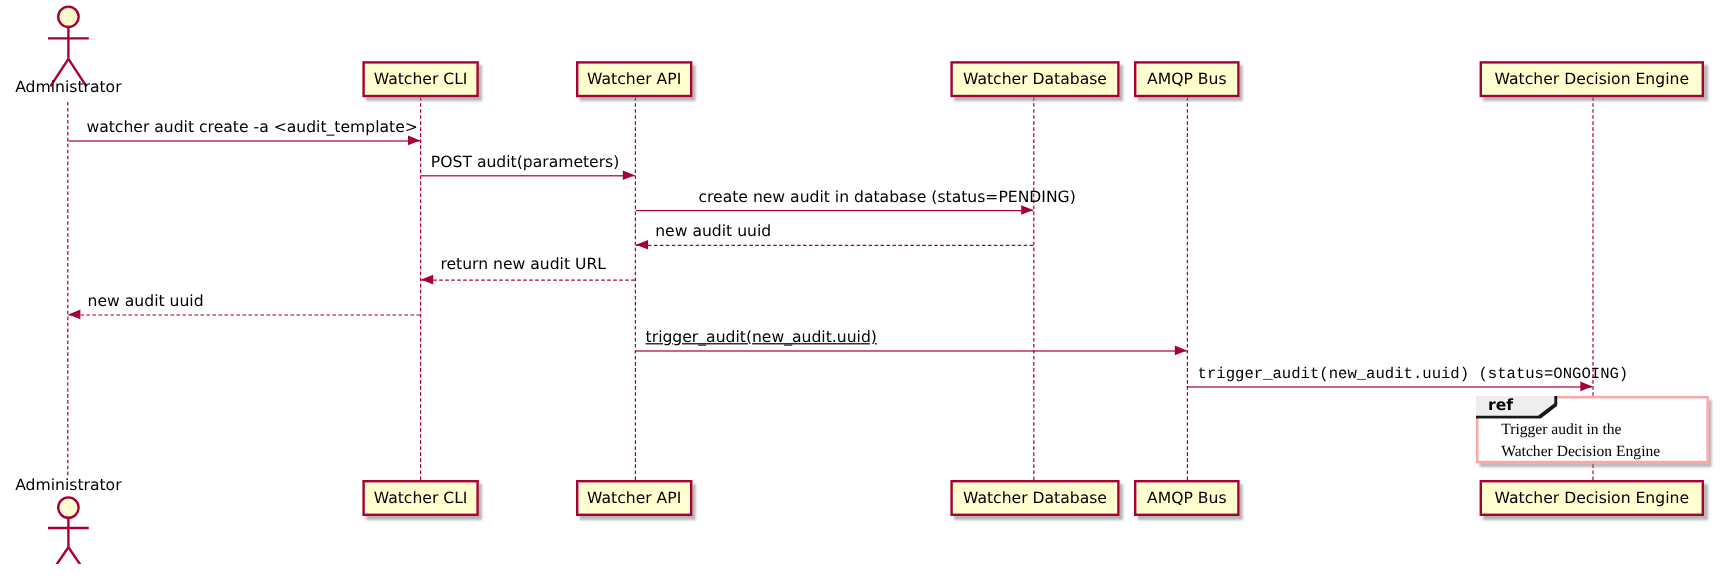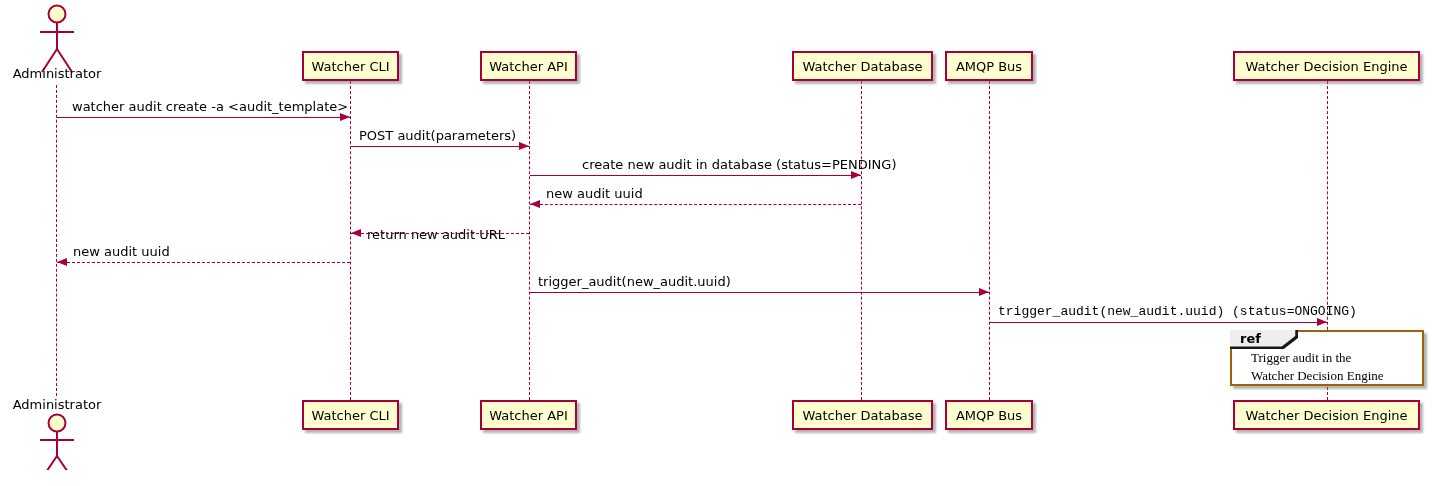--- a/index.html
+++ b/index.html
@@ -74,21 +74,21 @@
   }
   .actor-svg { position: absolute; }
   
   .refbox {
     position: absolute;
     left: 1230px;
     top: 330px;
     width: 190px;
     height: 52px;
     background: #ffffff;
-    border: 2px solid #a16207;
+    border: 2px solid #fca5a5;
     box-shadow: 3px 3px 2px rgba(120,120,120,0.55);
   }
   .ref-tab-outer {
     position: absolute;
     left: -2px;
     top: -2px;
     width: 68px;
     height: 19px;
     background: #181818;
     clip-path: polygon(0 0, 100% 0, 100% 42%, 79% 100%, 0 100%);
@@ -162,33 +162,33 @@
     <div class="arr-r" style="left:851px; top:171px;"></div>
   </div>
 
   <div>
     <div class="msg-label" style="left:546px; top:187px;">new audit uuid</div>
     <div class="msg-line-dashed" style="left:530px; top:204px; width:331px;"></div>
     <div class="arr-l" style="left:530px; top:200px;"></div>
   </div>
 
   <div>
-    <div class="msg-label" style="left:367px; top:228px;">return new audit URL</div>
+    <div class="msg-label" style="left:367px; top:214px;">return new audit URL</div>
     <div class="msg-line-dashed" style="left:351px; top:233px; width:178px;"></div>
     <div class="arr-l" style="left:351px; top:229px;"></div>
   </div>
 
   <div>
     <div class="msg-label" style="left:73px; top:245px;">new audit uuid</div>
     <div class="msg-line-dashed" style="left:57px; top:262px; width:293px;"></div>
     <div class="arr-l" style="left:57px; top:258px;"></div>
   </div>
 
   <div>
-    <div class="msg-label" style="left:538px; top:275px;">trigger_audit(new_audit.uuid)</div>
+    <div class="msg-label" style="left:538px; top:275px;text-decoration:underline;">trigger_audit(new_audit.uuid)</div>
     <div class="msg-line-solid" style="left:530px; top:292px; width:459px;"></div>
     <div class="arr-r" style="left:979px; top:288px;"></div>
   </div>
 
   <div>
     <div class="msg-label" style="left:998px; top:305px;font-family:Liberation Mono, monospace;">trigger_audit(new_audit.uuid) (status=ONGOING)</div>
     <div class="msg-line-solid" style="left:990px; top:322px; width:337px;"></div>
     <div class="arr-r" style="left:1317px; top:318px;"></div>
   </div>
 

